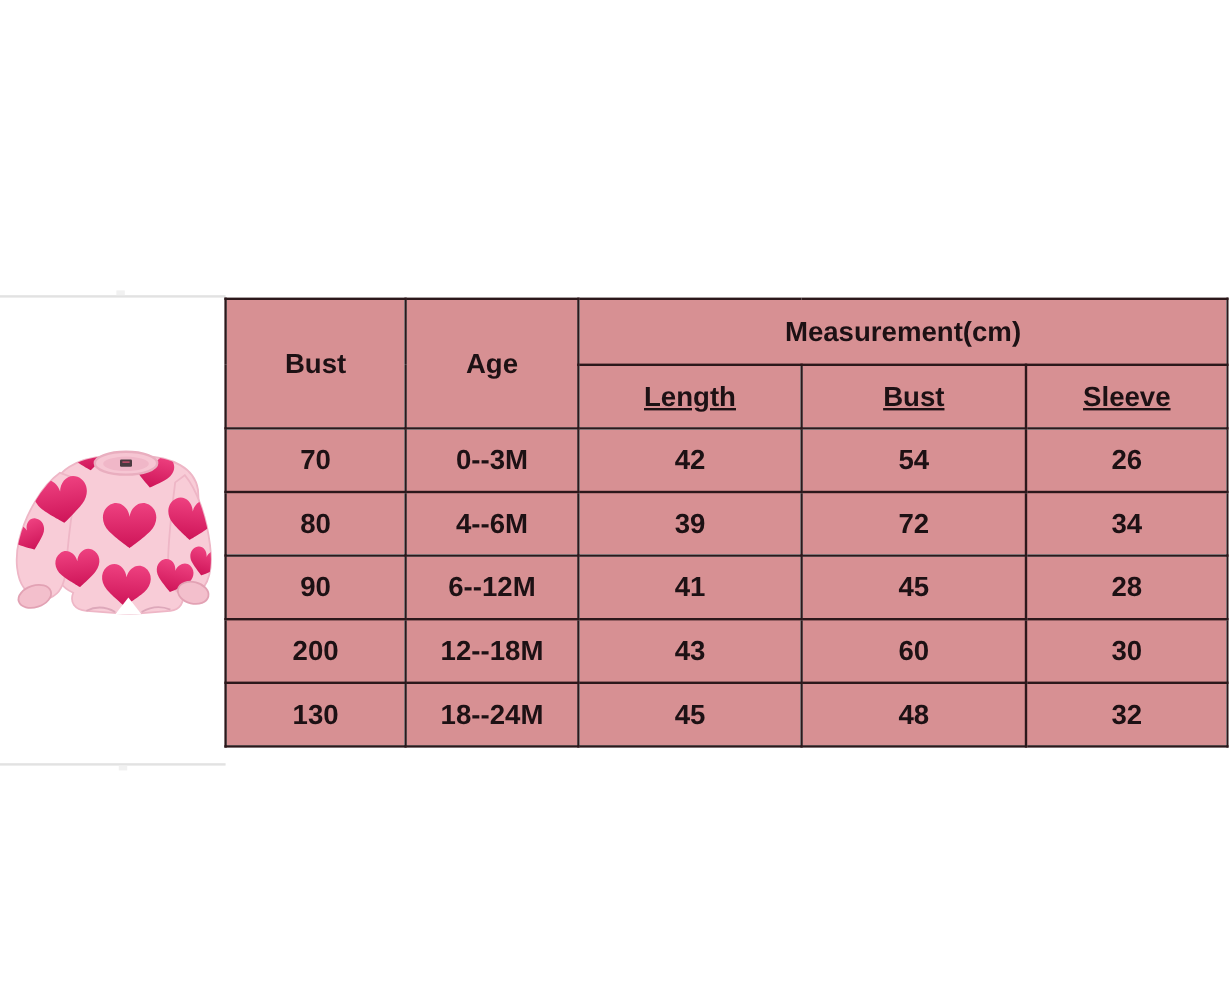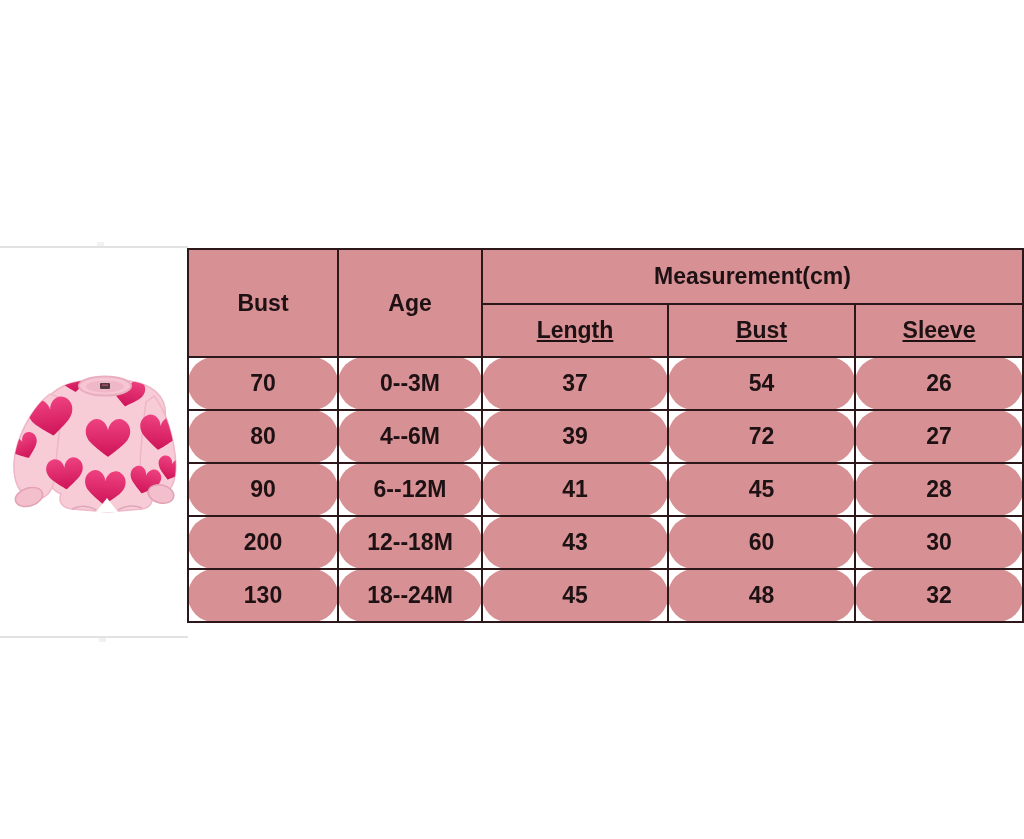--- a/index.html
+++ b/index.html
@@ -60,21 +60,21 @@
     font-size: 23px;
     font-weight: 700;
     text-align: center;
     vertical-align: middle;
     padding: 0;
     overflow: hidden;
     white-space: nowrap;
   }
   tr.r-head1 th { height: 53px; }
   tr.r-head2 th { height: 51px; text-decoration: underline; }
-  tr.r-data td { height: 51px; border-radius: 26px; }
+  tr.r-data td { height: 51px; }
 </style>
 </head>
 <body>
 
 <div class="stage">
 
   <div class="hline hline-top"></div>
   <div class="hline hline-bottom"></div>
   <div class="tick tick-top"></div>
   <div class="tick tick-bottom"></div>
@@ -151,30 +151,30 @@
       <tr class="r-head2">
         <th>Length</th>
         <th>Bust</th>
         <th>Sleeve</th>
       </tr>
     </thead>
     <tbody>
       <tr class="r-data">
         <td>70</td>
         <td>0--3M</td>
-        <td>37</td>
+        <td>42</td>
         <td>54</td>
         <td>26</td>
       </tr>
       <tr class="r-data">
         <td>80</td>
         <td>4--6M</td>
         <td>39</td>
         <td>72</td>
-        <td>27</td>
+        <td>34</td>
       </tr>
       <tr class="r-data">
         <td>90</td>
         <td>6--12M</td>
         <td>41</td>
         <td>45</td>
         <td>28</td>
       </tr>
       <tr class="r-data">
         <td>200</td>

